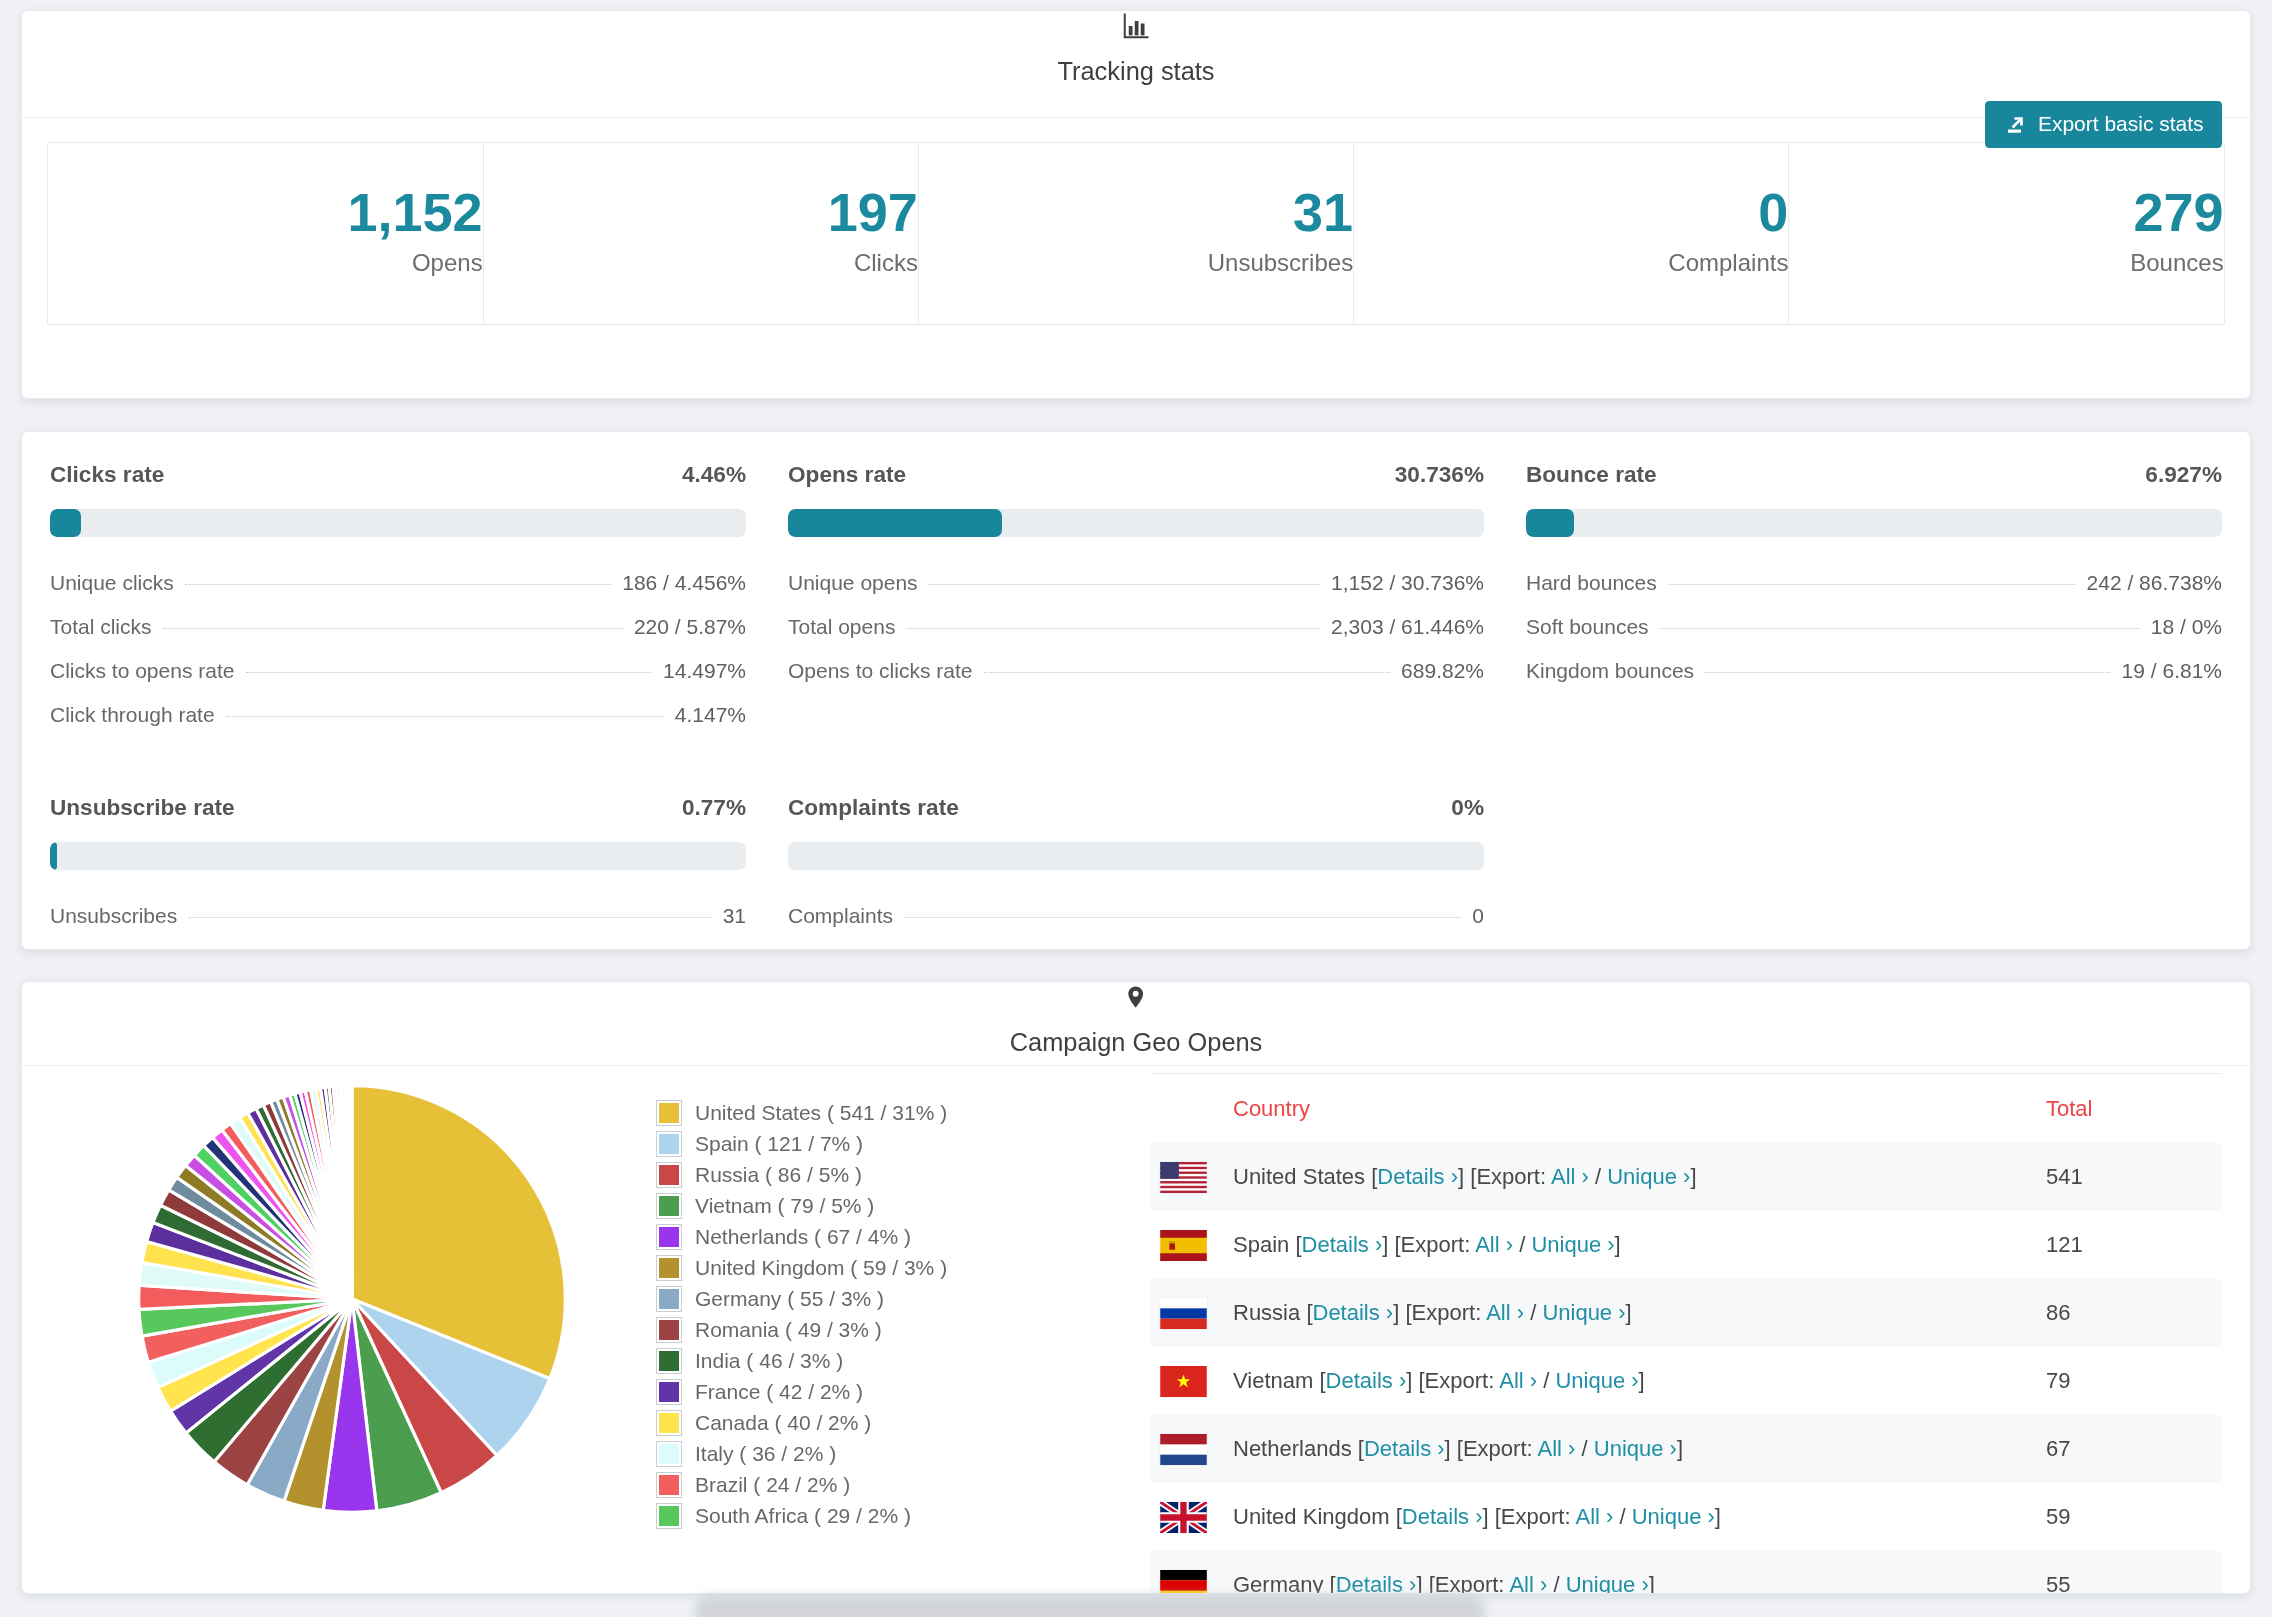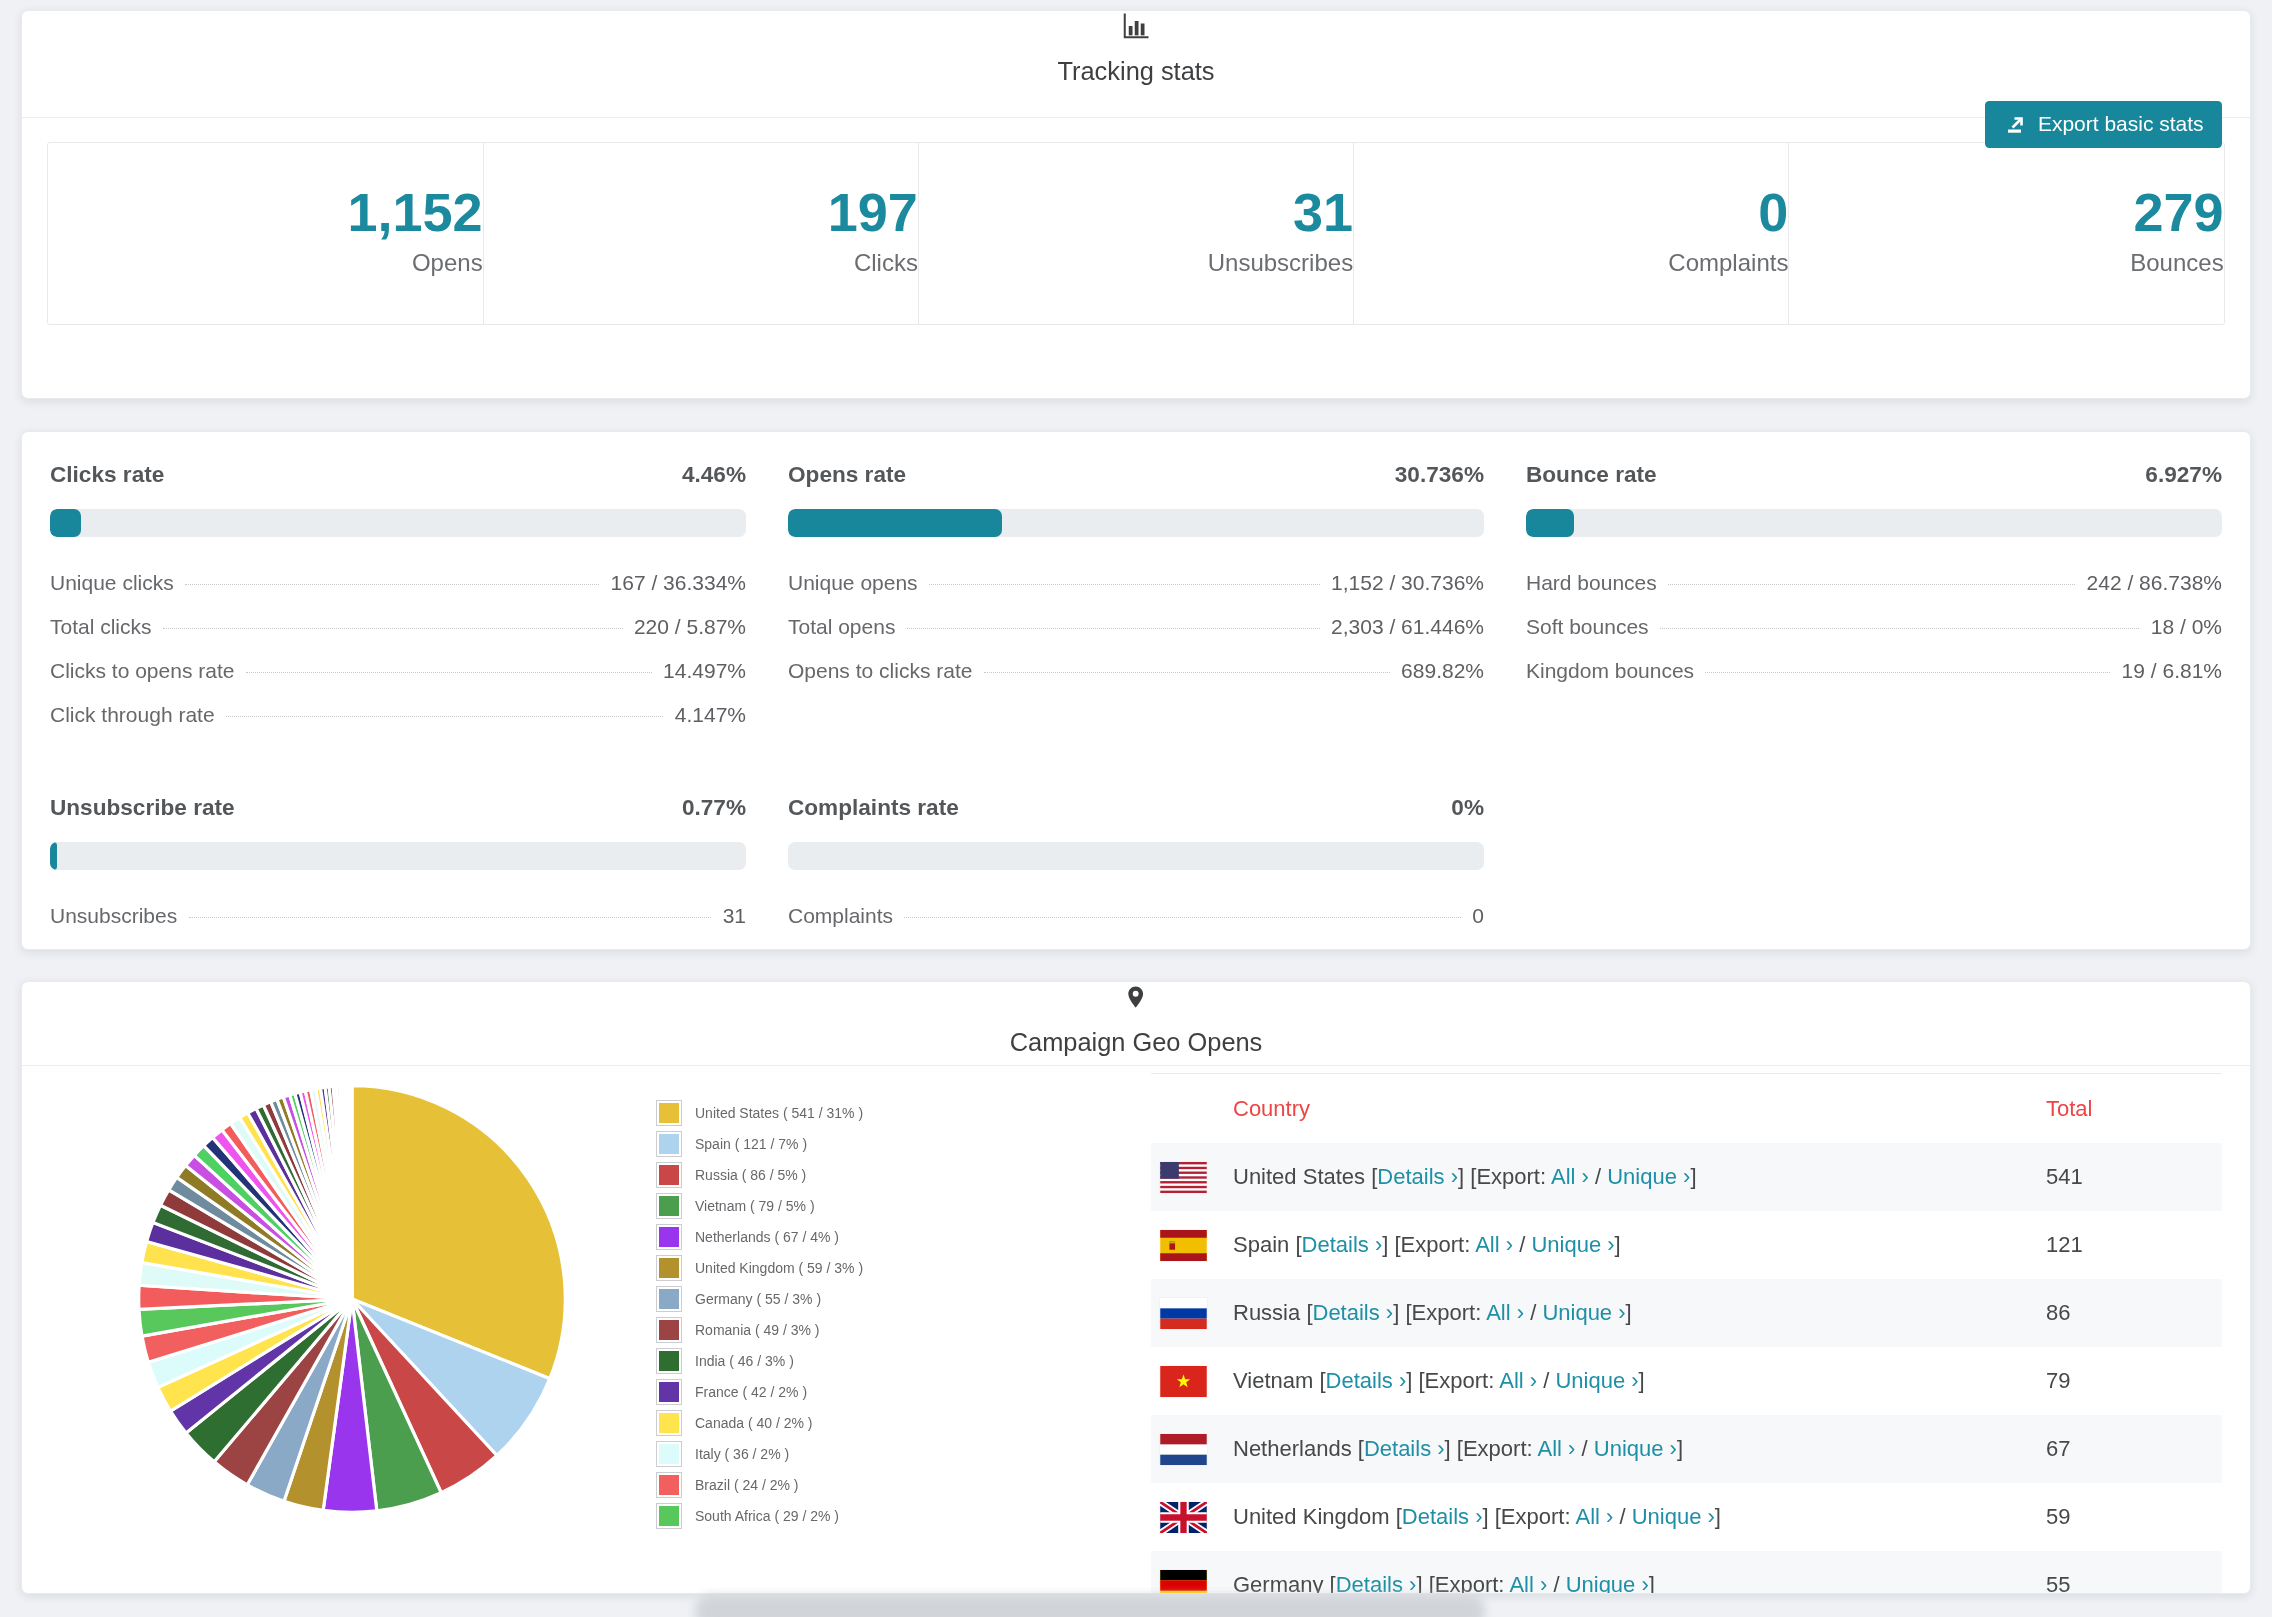--- a/index.html
+++ b/index.html
@@ -48,21 +48,21 @@
   .rate-rows{margin-top:24px;}
   .rate-row{display:flex;align-items:baseline;padding:10px 0;font-size:21px;color:#66686b;}
   .rate-row .dots{flex:1;border-bottom:1.4px dotted #c6c8ca;margin:0 11.3px;transform:translateY(-5px);}
   .rate-row .val{color:#5d5f62;white-space:nowrap;}
 
   
   .geo-content{display:flex;align-items:flex-start;padding:7px 28px 0;}
   .pie-wrap{width:600px;flex:0 0 auto;}
   .pie-wrap svg{display:block;margin:0 0 0 76px;}
   .legend{width:501px;flex:0 0 auto;padding:24px 0 0 7px;box-sizing:border-box;}
-  .legend-item{display:flex;align-items:center;gap:14px;padding:3.5px 0;font-size:14px;color:#66686b;}
+  .legend-item{display:flex;align-items:center;gap:14px;padding:3.5px 0;font-size:21px;color:#66686b;}
   .legend-swatch{width:20px;height:20px;flex:0 0 auto;border:2.1px solid #fff;outline:0.7px solid #cccdd0;}
   .geo-table{flex:1;margin-left:0;border-top:0.7px solid #eaeaec;}
   .t-head{display:flex;align-items:center;height:69px;font-size:22px;color:#ef4444;}
   .t-head .country-col{flex:1;padding-left:82px;}
   .t-head .total-col{width:176px;}
   .t-row{display:flex;align-items:center;height:68px;font-size:22px;color:#46484a;}
   .t-row.stripe{background:#f7f8f9;}
   .flag-cell{width:82px;padding-left:8.5px;box-sizing:border-box;display:flex;align-items:center;}
   .flag-cell svg{box-shadow:0 0 0.7px rgba(0,0,0,.3);}
   .country-cell{flex:1;white-space:nowrap;}
@@ -131,21 +131,21 @@
           <span>Clicks rate</span>
           <span>4.46%</span>
         </div>
         <div class="bar">
           <div class="bar-fill" style="width:4.46%;"></div>
         </div>
         <div class="rate-rows">
           <div class="rate-row">
             <span class="lbl">Unique clicks</span>
             <span class="dots"></span>
-            <span class="val">167 / 36.334%</span>
+            <span class="val">186 / 4.456%</span>
           </div>
           <div class="rate-row">
             <span class="lbl">Total clicks</span>
             <span class="dots"></span>
             <span class="val">220 / 5.87%</span>
           </div>
           <div class="rate-row">
             <span class="lbl">Clicks to opens rate</span>
             <span class="dots"></span>
             <span class="val">14.497%</span>

